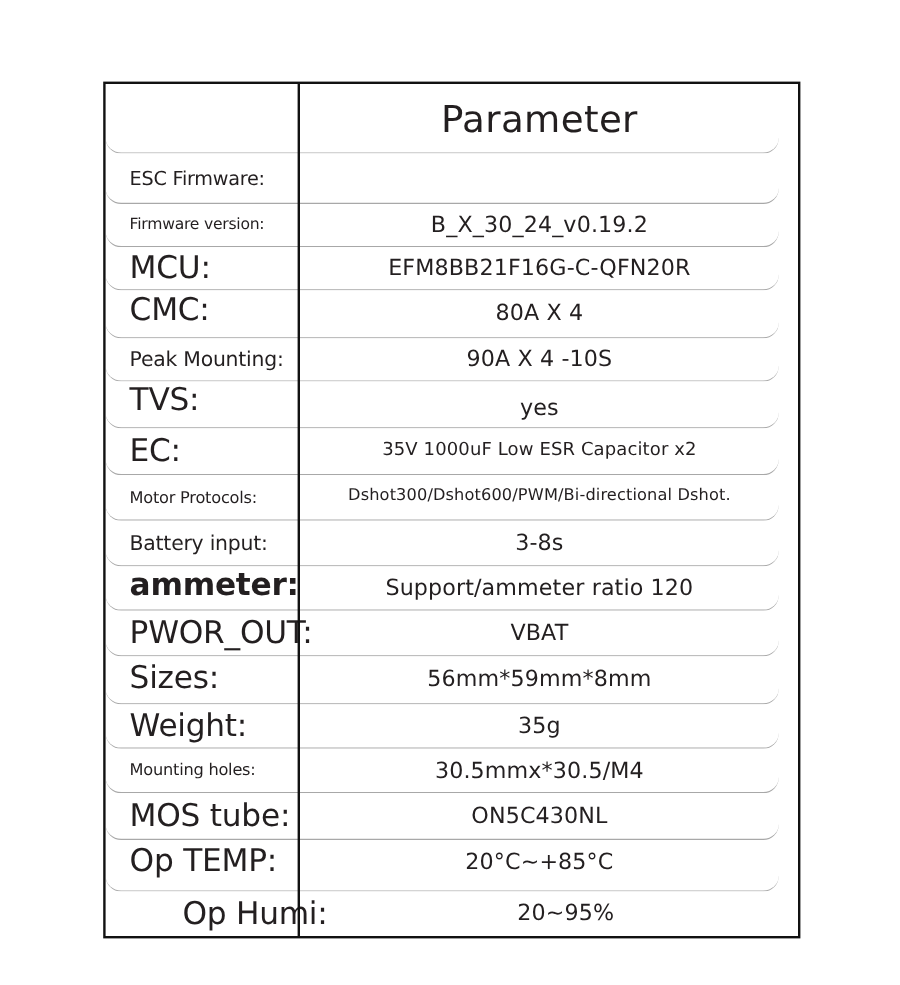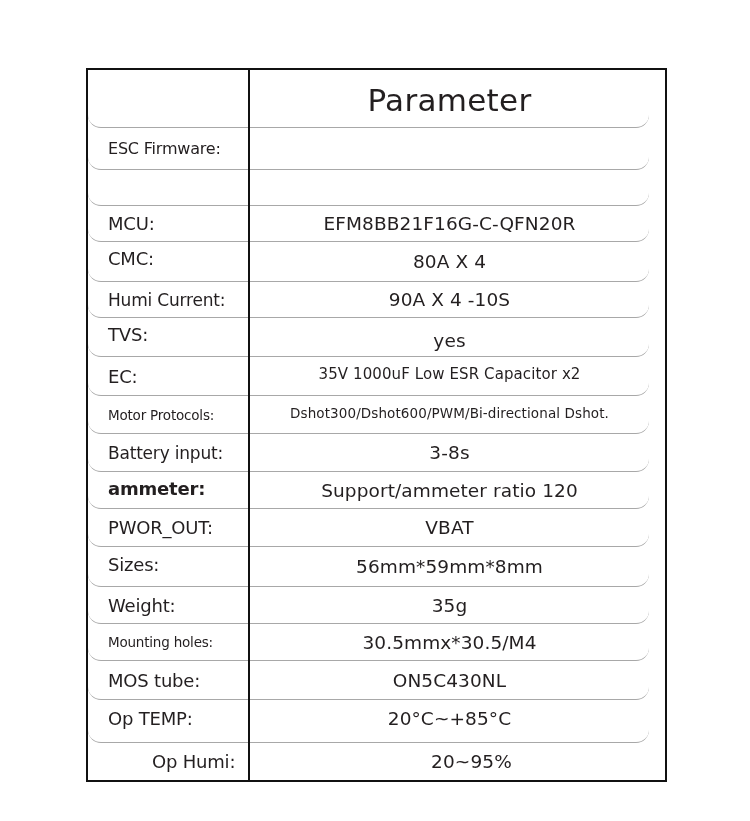--- a/index.html
+++ b/index.html
@@ -62,21 +62,21 @@
       align-items: center;
       justify-content: center;
       white-space: nowrap;
       letter-spacing: 0.1px;
     }
     .header .value {
       font-size: 31px;
       letter-spacing: 0.3px;
       padding-top: 2px;
     }
-    .lbl-xl { font-size: 18px; }
+    .lbl-xl { font-size: 26px; }
     .lbl-lg { font-size: 17px; }
     .lbl-md { font-size: 16px; }
     .lbl-sm { font-size: 13px; }
     .val-lg { font-size: 18.5px; }
     .val-md { font-size: 15px; }
     .val-sm { font-size: 13.5px; }
   </style>
 </head>
 <body>
 
@@ -85,34 +85,36 @@
   <div class="row header" style="top:0; height:58px;">
     <span class="label"></span>
     <span class="value">Parameter</span>
   </div>
 
   <div class="row" style="top:58px; height:42px;">
     <span class="label lbl-md">ESC Firmware:</span>
   </div>
 
   <div class="row" style="top:100px; height:36px;">
+    <span class="label lbl-sm">Firmware version:</span>
+    <span class="value val-lg">B_X_30_24_v0.19.2</span>
   </div>
 
   <div class="row" style="top:136px; height:36px;">
     <span class="label lbl-xl">MCU:</span>
     <span class="value val-lg">EFM8BB21F16G-C-QFN20R</span>
   </div>
 
   <div class="row" style="top:172px; height:40px;">
     <span class="label lbl-xl" style="padding-bottom:6px;">CMC:</span>
     <span class="value val-lg">80A X 4</span>
   </div>
 
   <div class="row" style="top:212px; height:36px;">
-    <span class="label lbl-lg">Humi Current:</span>
+    <span class="label lbl-lg">Peak Mounting:</span>
     <span class="value val-lg">90A X 4 -10S</span>
   </div>
 
   <div class="row" style="top:248px; height:39px;">
     <span class="label lbl-xl" style="padding-bottom:6px;">TVS:</span>
     <span class="value val-lg" style="padding-top:6px;">yes</span>
   </div>
 
   <div class="row" style="top:287px; height:39px;">
     <span class="label lbl-xl">EC:</span>

